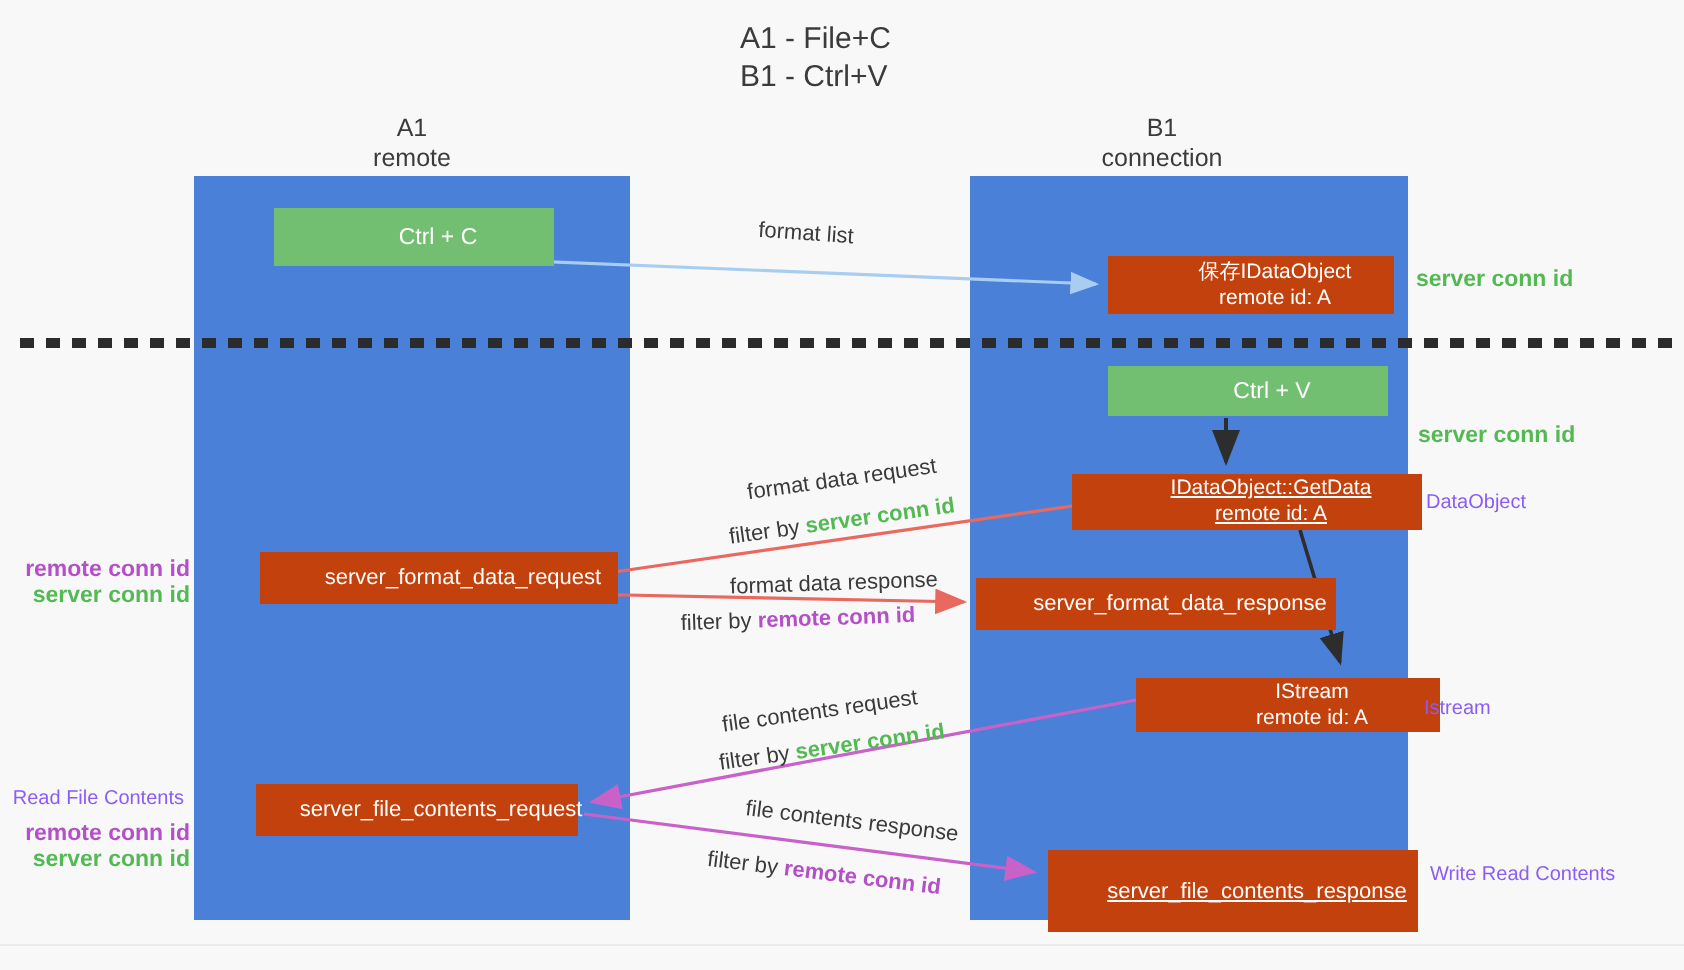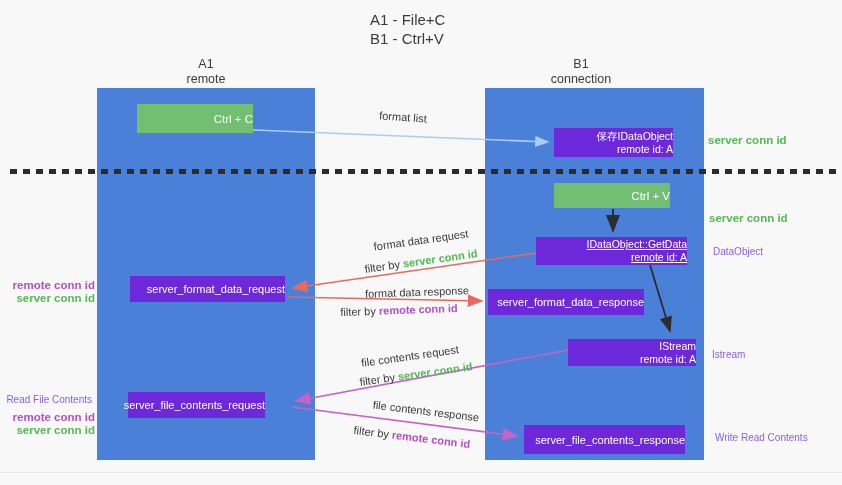--- a/index.html
+++ b/index.html
@@ -15,24 +15,24 @@
   .lane { position:absolute; top:88px; height:372px; background:#4a80d8; z-index:1; }
   .lane.left  { left:97px;  width:218px; }
   .lane.right { left:485px; width:219px; }
 
   .arrows { position:absolute; left:0; top:0; z-index:2; }
 
   .dotted { position:absolute; left:10px; right:5px; top:169px; height:5px; z-index:5;
             background-image:repeating-linear-gradient(90deg,#2b2b2b 0 7px,transparent 7px 13px); }
 
   .node { position:absolute; z-index:3; display:flex; flex-direction:column;
-          align-items:flex-end; justify-content:center; color:#ffffff; text-align:center;
-          white-space:nowrap; }
+          align-items:center; justify-content:center; color:#ffffff; text-align:center;
+          white-space:nowrap;padding-left:24px; }
   .node.green  { background:#72bf72; font-size:11.5px; }
-  .node.orange { background:#6d28d9; font-size:11px; }
+  .node.orange { background:#c2410c; font-size:11px; }
   .node .l2 { font-size:10.5px; line-height:13px; }
 
   .side-label { position:absolute; z-index:4; font-size:10px; color:#8b5cf6; white-space:nowrap; }
   .side-pair  { position:absolute; z-index:4; text-align:right; font-size:11.5px;
                 line-height:12.5px; font-weight:bold; white-space:nowrap; }
   .gtxt { color:#53b953; font-weight:bold; }
   .ptxt { color:#b44fc8; font-weight:bold; }
   .side-label.gtxt { font-size:11.5px; }
 
   .edge-label { position:absolute; z-index:4; font-size:11px; color:#3a3a3a;
@@ -121,21 +121,21 @@
 
   <div class="node orange" style="left:568px; top:339px; width:128px; height:27px;">
     <div class="l2">IStream</div>
     <div class="l2">remote id: A</div>
   </div>
 
   <div class="node orange" style="left:128px; top:392px; width:137px; height:26px;">
     <div>server_file_contents_request</div>
   </div>
 
-  <div class="node orange" style="left:524px; top:425px; width:161px; height:29px;">
+  <div class="node orange" style="left:524px; top:425px; width:161px; height:41px;text-decoration:underline;">
     <div>server_file_contents_response</div>
   </div>
 
   <div class="side-label gtxt" style="left:708px; top:134px;">server conn id</div>
   <div class="side-label gtxt" style="left:709px; top:212px;">server conn id</div>
   <div class="side-label" style="left:713px; top:246px;">DataObject</div>
   <div class="side-label" style="left:712px; top:349px;">Istream</div>
   <div class="side-label" style="left:715px; top:432px;">Write Read Contents</div>
 
   <div class="side-pair" style="right:747px; top:279px;">

